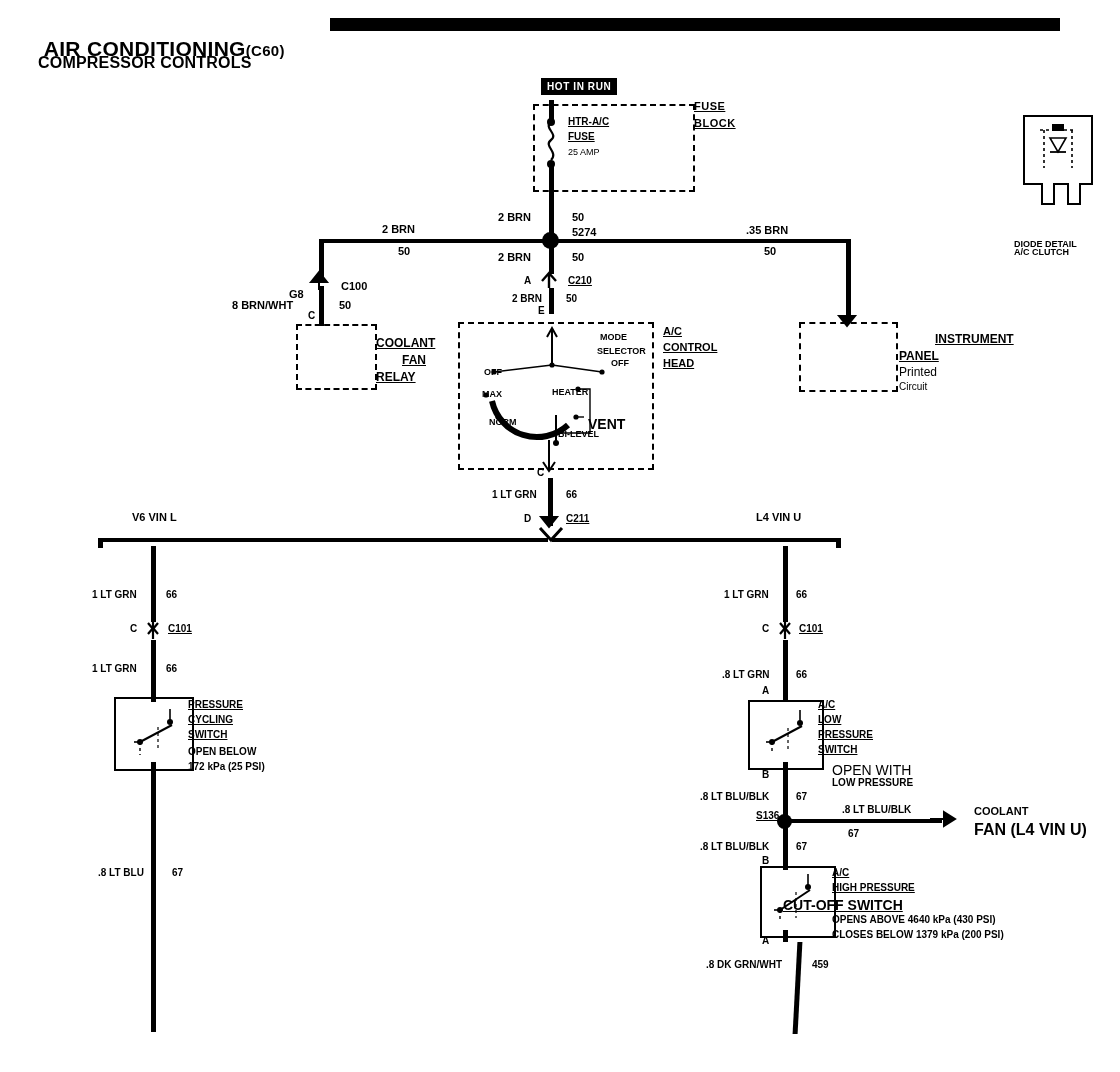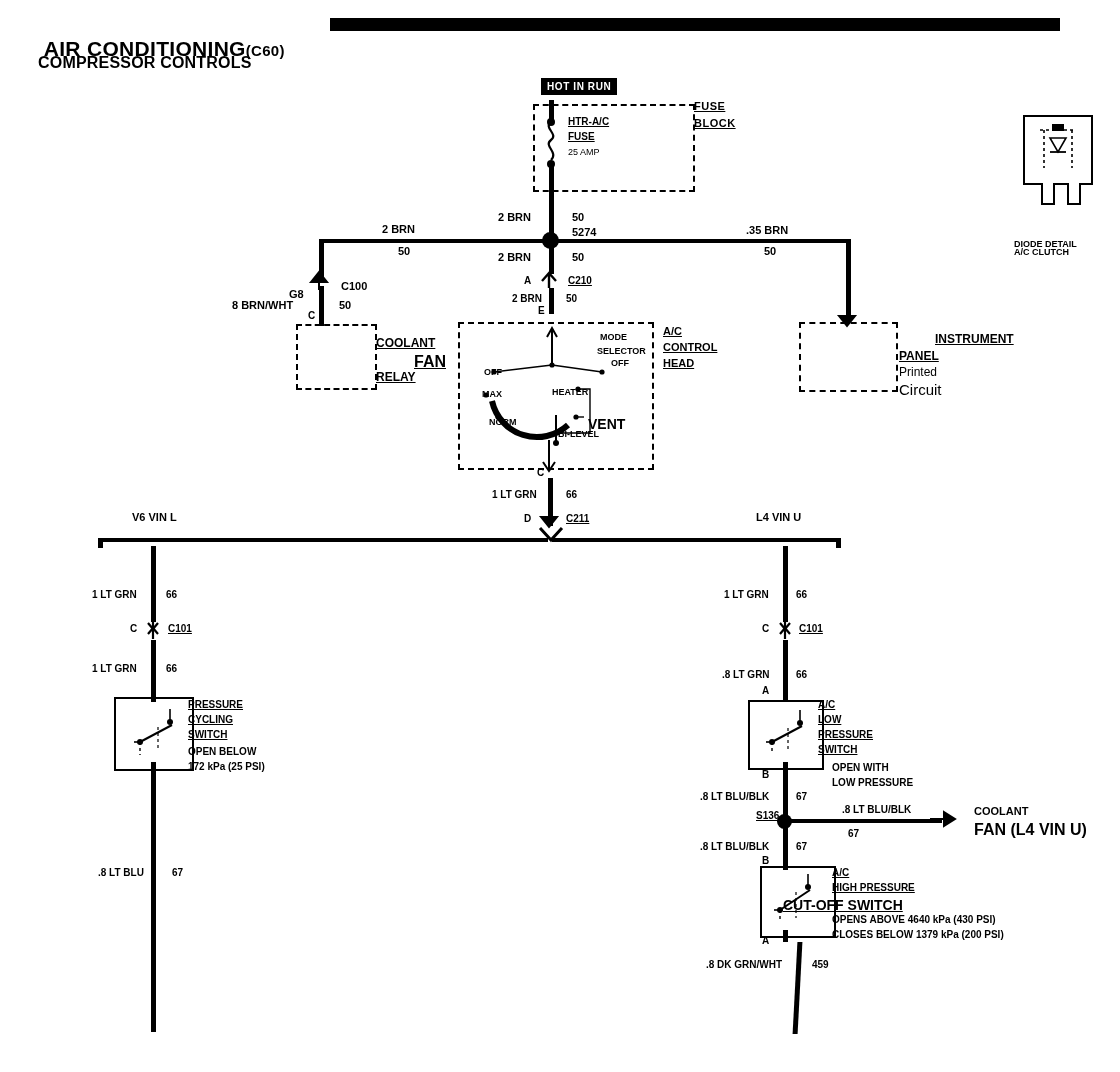--- a/index.html
+++ b/index.html
@@ -155,31 +155,31 @@
   <div class="txt" style="left:289px; top:281px; font-size:11px; font-weight:bold;margin-top:8px;">G8</div>
   <div class="txt" style="left:341px; top:281px; font-size:11px; font-weight:bold;">C100</div>
   <div class="vthick" style="left:319px; top:286px; height:26px;"></div>
   <div class="txt" style="left:232px; top:300px; font-size:11px; font-weight:bold;">8 BRN/WHT</div>
   <div class="txt" style="left:339px; top:300px; font-size:11px; font-weight:bold;">50</div>
   <div class="txt" style="left:308px; top:311px; font-size:10px; font-weight:bold;">C</div>
   <div class="vthick" style="left:319px; top:312px; height:14px;"></div>
 
   <div class="dashbox" style="left:296px; top:324px; width:77px; height:62px;"></div>
   <div class="txt u" style="left:376px; top:337px; font-size:12px; font-weight:bold;">COOLANT</div>
-  <div class="txt u" style="left:388px; top:354px; font-size:16px; font-weight:bold;padding-left:26px;">FAN</div>
+  <div class="txt u" style="left:376px; top:354px; font-size:12px; font-weight:bold;padding-left:26px;">FAN</div>
   <div class="txt u" style="left:376px; top:371px; font-size:12px; font-weight:bold;">RELAY</div>
 
   <svg style="left:836px; top:308px; width:24px; height:20px;">
     <path d="M11,0 L11,16 M3,8 L11,18 L19,8 Z" stroke="#000" stroke-width="2" fill="#000"></path>
   </svg>
   <div class="dashbox" style="left:799px; top:322px; width:95px; height:66px;"></div>
   <div class="txt u" style="left:899px; top:333px; font-size:12px; font-weight:bold;padding-left:36px;">INSTRUMENT</div>
   <div class="txt u" style="left:899px; top:350px; font-size:12px; font-weight:bold;">PANEL</div>
   <div class="txt" style="left:899px; top:366px; font-size:12px;">Printed</div>
-  <div class="txt" style="left:899px; top:382px; font-size:15px;">Circuit</div>
+  <div class="txt" style="left:899px; top:382px; font-size:10px;">Circuit</div>
 
   <div class="dashbox" style="left:458px; top:322px; width:192px; height:144px;"></div>
   <div class="txt u" style="left:663px; top:326px; font-size:11px; font-weight:bold;">A/C</div>
   <div class="txt u" style="left:663px; top:342px; font-size:11px; font-weight:bold;">CONTROL</div>
   <div class="txt u" style="left:663px; top:358px; font-size:11px; font-weight:bold;">HEAD</div>
 
   <div class="txt" style="left:600px; top:333px; font-size:9px; font-weight:bold;">MODE</div>
   <div class="txt" style="left:597px; top:347px; font-size:9px; font-weight:bold;">SELECTOR</div>
 
   <svg style="left:546px; top:326px; width:16px; height:38px;">
@@ -305,21 +305,21 @@
     <path d="M40,28 L40,50" stroke="#000" stroke-width="1.2" stroke-dasharray="3,3" fill="none"></path>
   </svg>
   <div class="vthick" style="left:783px; top:694px; height:8px;"></div>
   <div class="vthick" style="left:783px; top:762px; height:12px;"></div>
   <div class="txt" style="left:762px; top:770px; font-size:10px; font-weight:bold;">B</div>
 
   <div class="txt u" style="left:818px; top:700px; font-size:10px; font-weight:bold;">A/C</div>
   <div class="txt u" style="left:818px; top:715px; font-size:10px; font-weight:bold;">LOW</div>
   <div class="txt u" style="left:818px; top:730px; font-size:10px; font-weight:bold;">PRESSURE</div>
   <div class="txt u" style="left:818px; top:745px; font-size:10px; font-weight:bold;">SWITCH</div>
-  <div class="txt" style="left:832px; top:763px; font-size:10px; font-weight:bold;">OPEN WITH</div>
+  <div class="txt" style="left:832px; top:763px; font-size:14px; font-weight:normal;">OPEN WITH</div>
   <div class="txt" style="left:832px; top:778px; font-size:10px; font-weight:bold;">LOW PRESSURE</div>
 
   <div class="vthick" style="left:783px; top:774px; height:48px;"></div>
   <div class="txt" style="left:700px; top:792px; font-size:10px; font-weight:bold;">.8 LT BLU/BLK</div>
   <div class="txt" style="left:796px; top:792px; font-size:10px; font-weight:bold;">67</div>
 
   <div class="dot" style="left:777px; top:814px; width:15px; height:15px;"></div>
   <div class="txt u" style="left:756px; top:811px; font-size:10px; font-weight:bold;">S136</div>
   <div class="hthick" style="left:790px; top:819px; width:152px;"></div>
   <svg style="left:930px; top:810px; width:26px; height:20px;">

